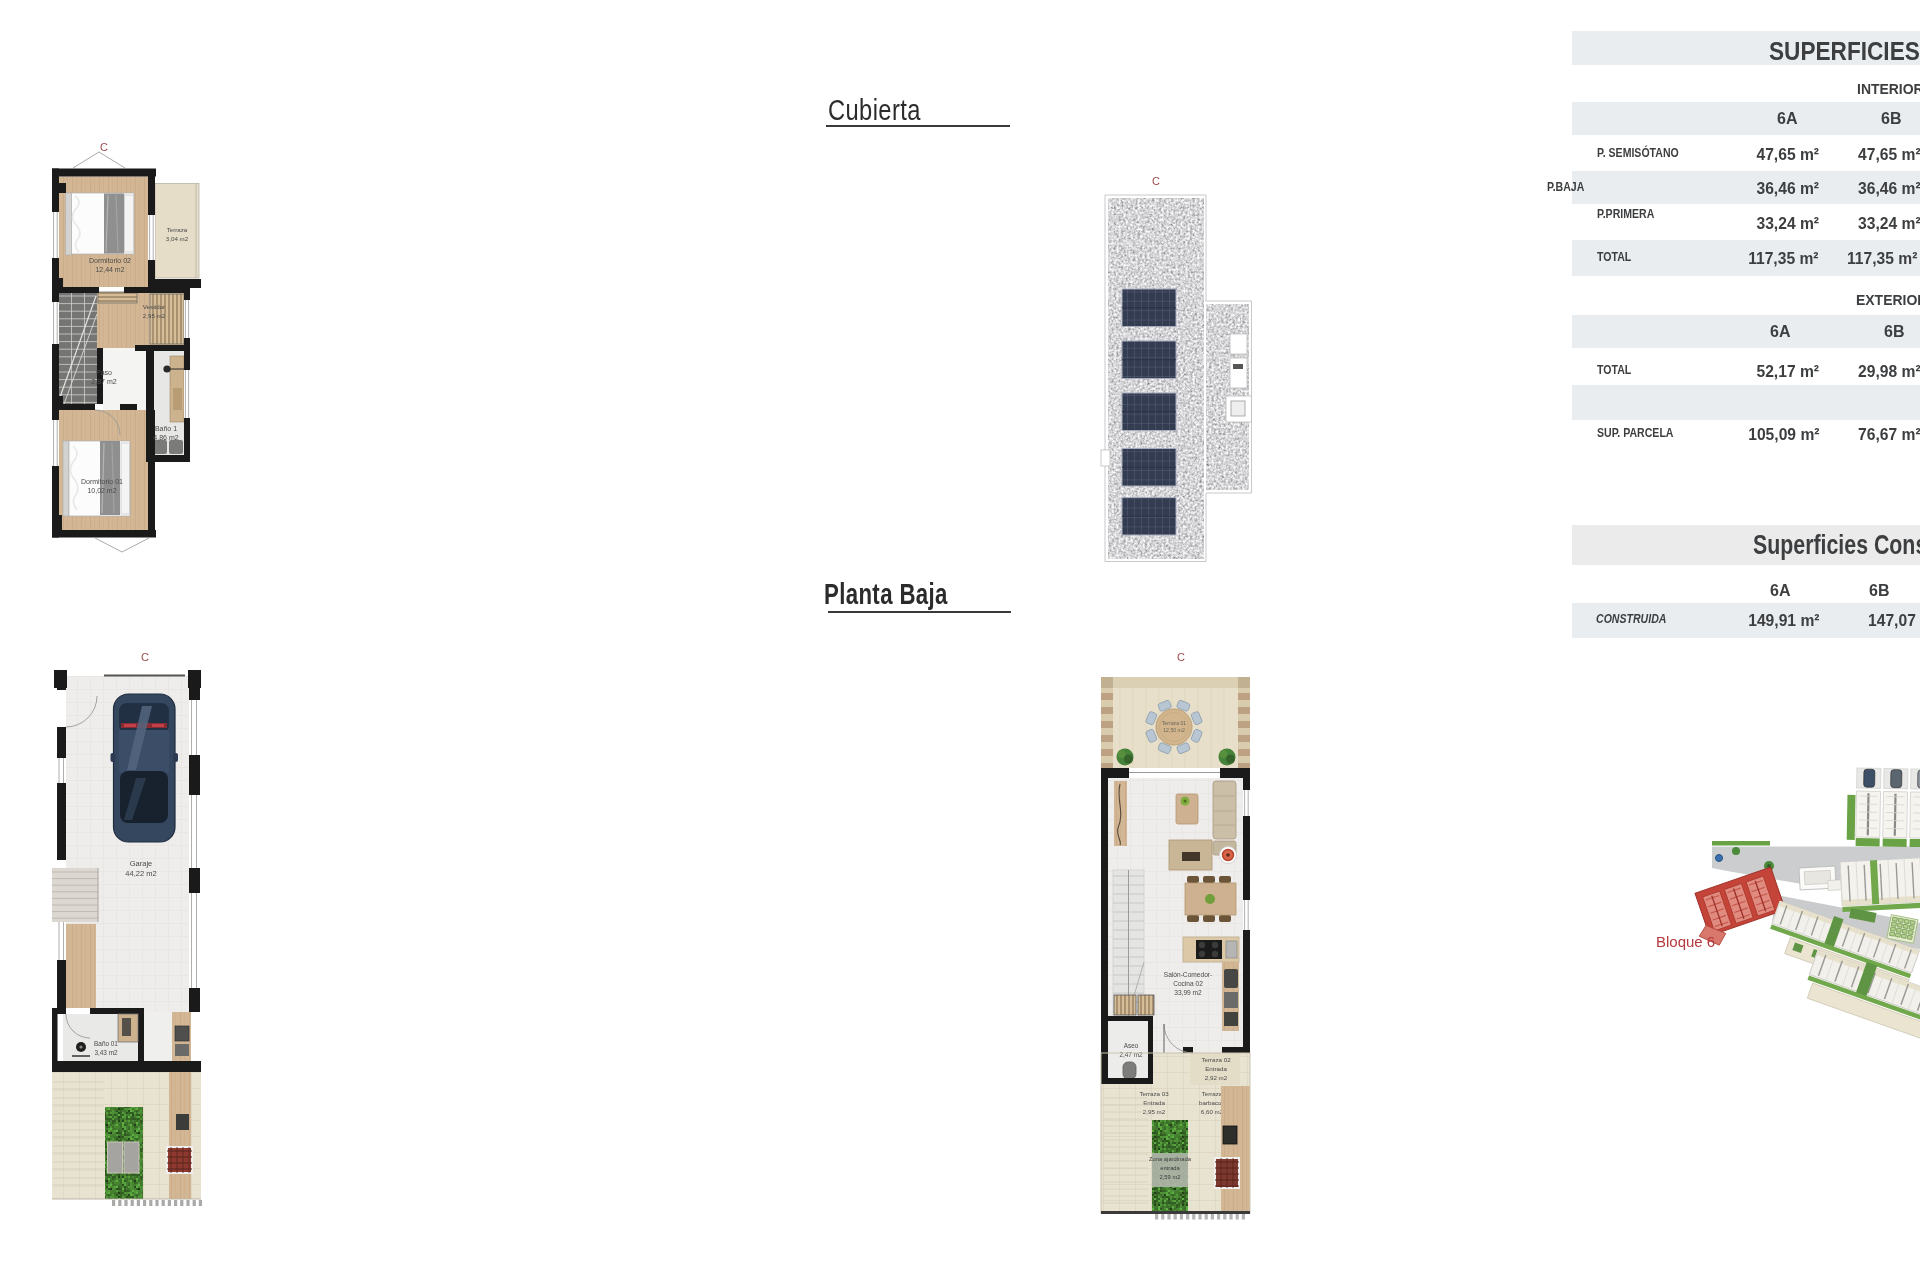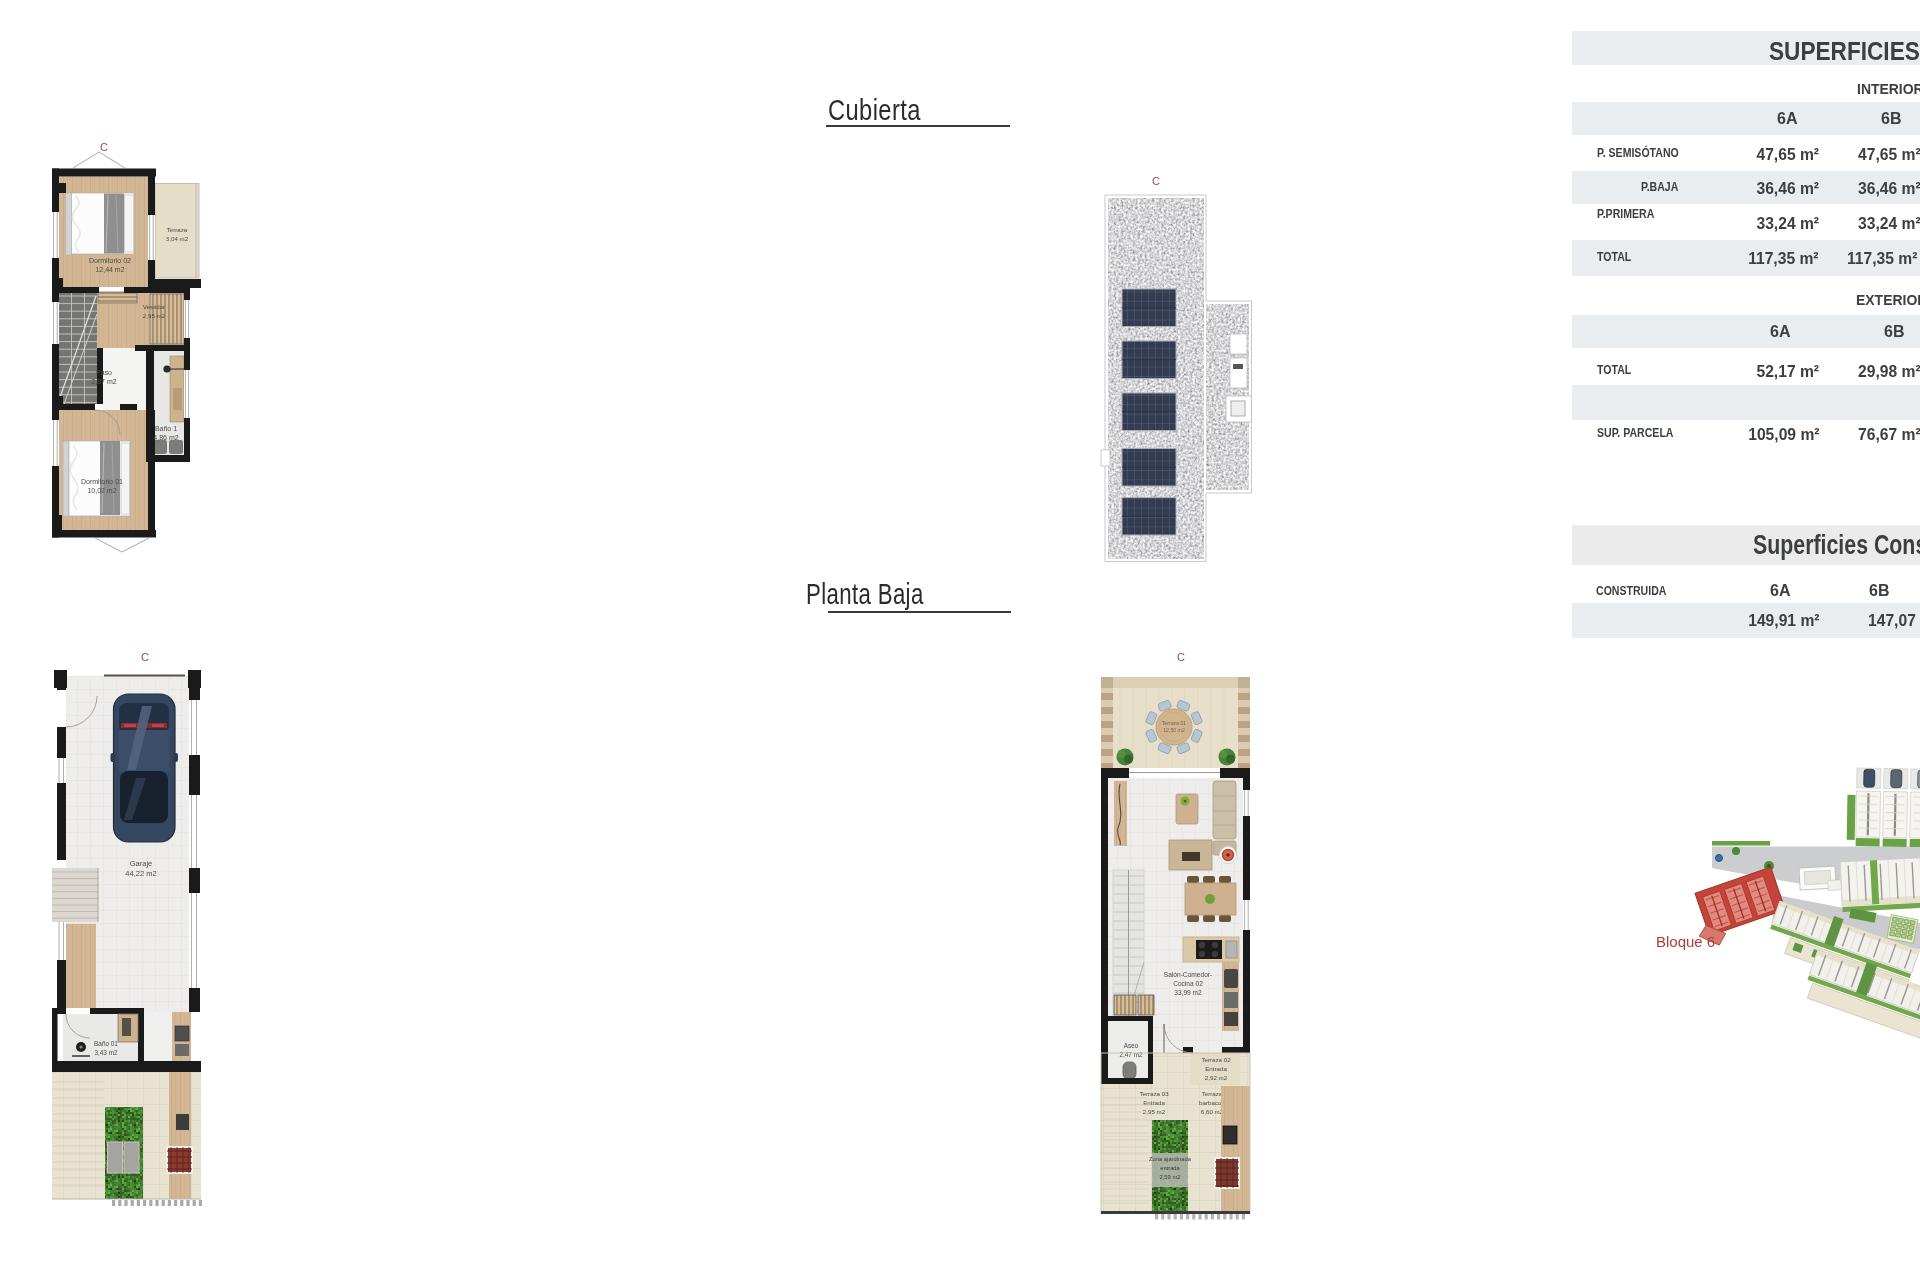--- a/index.html
+++ b/index.html
@@ -10,39 +10,39 @@
 .lb{font-size:12px;}
 .lb .sx{transform:scaleX(0.88);}
 .va{font-size:17px;transform:scaleX(0.92);transform-origin:right top;}
 .vb{font-size:17px;transform:scaleX(0.92);transform-origin:left top;}
 .band{position:absolute;background:#e9edef;}
 </style></head>
 <body>
 
 <div class="hd" style="left:828px;top:93px;"><span class="sx" style="transform:scaleX(0.79);">Cubierta</span></div>
 <div class="abs" style="left:826px;top:125px;width:184px;height:2px;background:#3a3a3a;"></div>
-<div class="hd" style="left:806px;top:577px;"><span class="sx" style="transform:scaleX(0.74);">Planta Baja</span></div>
+<div class="hd" style="left:824px;top:577px;font-weight:bold;"><span class="sx" style="transform:scaleX(0.74);">Planta Baja</span></div>
 <div class="abs" style="left:828px;top:611px;width:183px;height:2px;background:#3a3a3a;"></div>
 
 <div class="band" style="left:1572px;top:31px;width:430px;height:34px;"></div>
 <div class="band" style="left:1572px;top:102px;width:430px;height:33px;"></div>
 <div class="band" style="left:1572px;top:171px;width:430px;height:33px;"></div>
 <div class="band" style="left:1572px;top:240px;width:430px;height:36px;"></div>
 <div class="band" style="left:1572px;top:315px;width:430px;height:33px;"></div>
 <div class="band" style="left:1572px;top:385px;width:430px;height:35px;"></div>
 
 <div class="band" style="left:1572px;top:525px;width:430px;height:40px;background:#ebebeb;"></div>
 <div class="band" style="left:1572px;top:603px;width:430px;height:35px;"></div>
 
 <div class="tb" style="left:1769px;top:38px;font-size:26px;"><span class="sx" style="transform:scaleX(0.87);">SUPERFICIES</span></div>
 <div class="tb" style="left:1857px;top:81px;font-size:15.5px;"><span class="sx" style="transform:scaleX(0.9);">INTERIOR</span></div>
 <div class="tb" style="left:1777px;top:111px;font-size:16px;">6A</div>
 <div class="tb" style="left:1881px;top:111px;font-size:16px;">6B</div>
 <div class="tb lb" style="left:1597px;top:147px;"><span class="sx" style="transform:scaleX(0.88);">P. SEMISÓTANO</span></div>
-<div class="tb lb" style="left:1641px;top:181px;"><span class="sx" style="transform:scaleX(0.88);">P.BAJA</span></div>
+<div class="tb lb" style="left:1547px;top:181px;"><span class="sx" style="transform:scaleX(0.88);">P.BAJA</span></div>
 <div class="tb lb" style="left:1597px;top:208px;"><span class="sx" style="transform:scaleX(0.88);">P.PRIMERA</span></div>
 <div class="tb lb" style="left:1597px;top:251px;"><span class="sx" style="transform:scaleX(0.88);">TOTAL</span></div>
 <div class="tb" style="left:1856px;top:292px;font-size:15.5px;"><span class="sx" style="transform:scaleX(0.9);">EXTERIOR</span></div>
 <div class="tb" style="left:1770px;top:324px;font-size:16px;">6A</div>
 <div class="tb" style="left:1884px;top:324px;font-size:16px;">6B</div>
 <div class="tb lb" style="left:1597px;top:364px;"><span class="sx" style="transform:scaleX(0.88);">TOTAL</span></div>
 <div class="tb lb" style="left:1597px;top:427px;"><span class="sx" style="transform:scaleX(0.88);">SUP. PARCELA</span></div>
 
 <div class="tb va" style="right:101px;top:146px;">47,65 m²</div>
 <div class="tb va" style="right:101px;top:180px;">36,46 m²</div>
@@ -54,21 +54,21 @@
 <div class="tb vb" style="left:1858px;top:146px;">47,65 m²</div>
 <div class="tb vb" style="left:1858px;top:180px;">36,46 m²</div>
 <div class="tb vb" style="left:1858px;top:215px;">33,24 m²</div>
 <div class="tb vb" style="left:1847px;top:250px;">117,35 m²</div>
 <div class="tb vb" style="left:1858px;top:363px;">29,98 m²</div>
 <div class="tb vb" style="left:1858px;top:426px;">76,67 m²</div>
 
 <div class="tb" style="left:1753px;top:532px;font-size:27px;"><span class="sx" style="transform:scaleX(0.79);">Superficies Construidas</span></div>
 <div class="tb" style="left:1770px;top:583px;font-size:16px;">6A</div>
 <div class="tb" style="left:1869px;top:583px;font-size:16px;">6B</div>
-<div class="tb lb" style="left:1596px;top:585px;"><span class="sx" style="transform:scaleX(0.88);">CONSTRUIDA</span></div>
+<div class="tb lb" style="left:1596px;top:613px;font-style:italic;"><span class="sx" style="transform:scaleX(0.88);">CONSTRUIDA</span></div>
 <div class="tb va" style="right:101px;top:612px;">149,91 m²</div>
 <div class="tb vb" style="left:1868px;top:612px;">147,07 m²</div>
 
 <svg class="abs" style="left:0;top:0;" width="1920" height="1280" viewBox="0 0 1920 1280">
 <defs>
 <pattern id="wood" width="9" height="40" patternUnits="userSpaceOnUse">
   <rect width="9" height="40" fill="#d3b795"></rect>
   <line x1="0" y1="0" x2="0" y2="40" stroke="#c2a27f" stroke-width="1"></line>
   <line x1="4.5" y1="0" x2="4.5" y2="40" stroke="#cbad8b" stroke-width="0.6"></line>
 </pattern>

